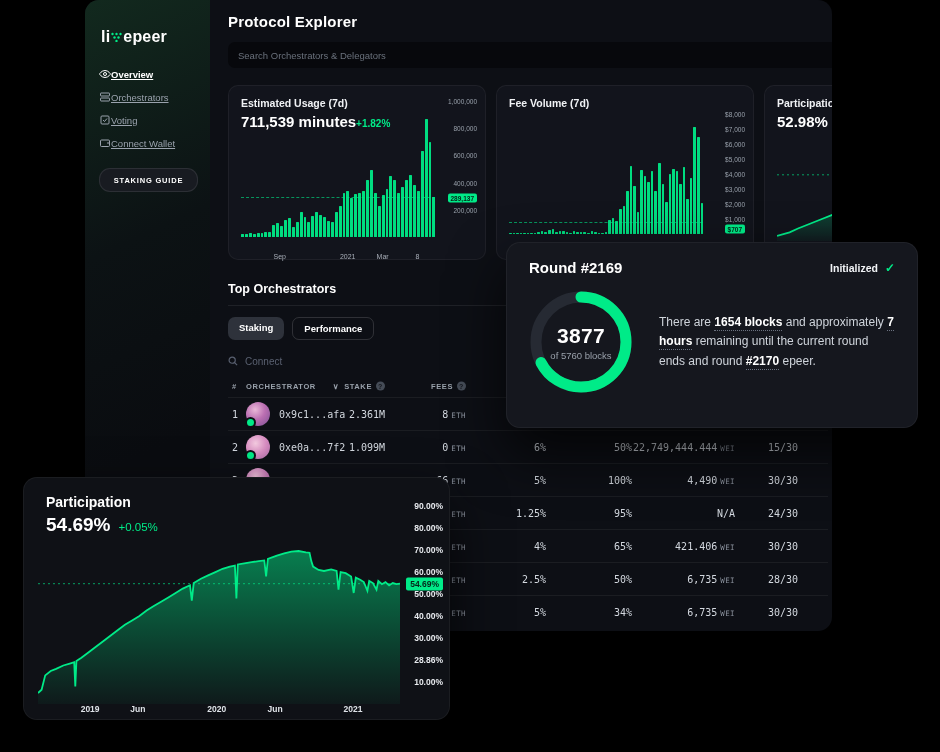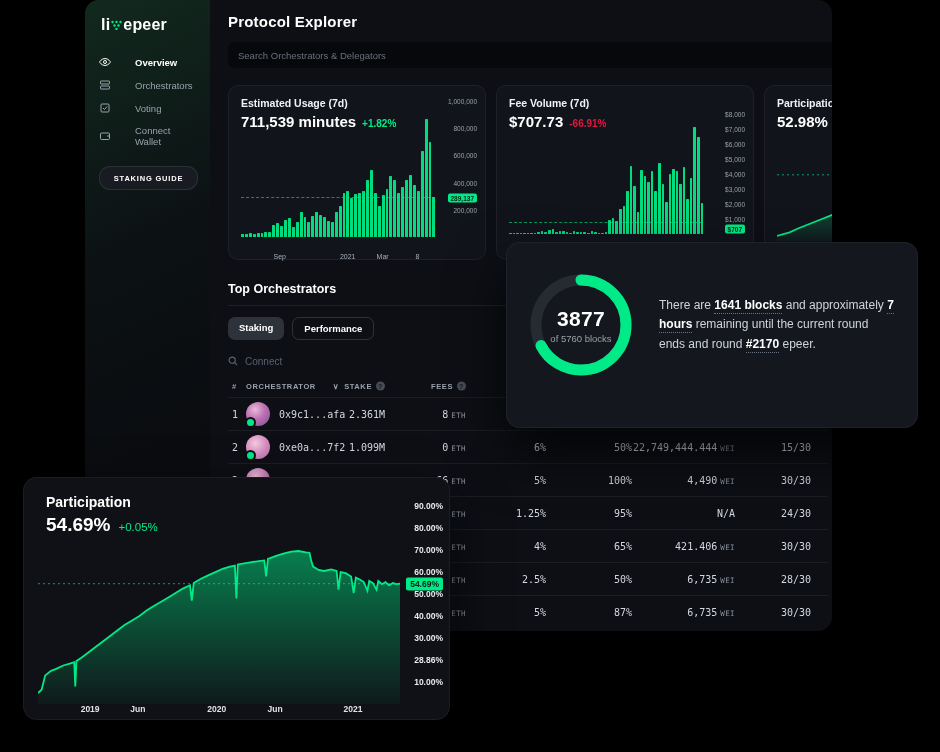--- a/index.html
+++ b/index.html
@@ -3,44 +3,44 @@
 <meta charset="utf-8">
 <style>
   html,body{margin:0;padding:0;background:#000;}
   .stage{position:relative;width:940px;height:752px;background:#000;overflow:hidden;
          font-family:"Liberation Sans",sans-serif;color:#fff;}
   
   .app{position:absolute;left:85px;top:0;width:747px;height:631px;background:#0d0f15;
        border-radius:14px;overflow:hidden;display:flex;z-index:1;}
   
   .sidebar{width:125px;flex:none;background:linear-gradient(155deg,#12291e 0%,#0c1214 38%,#0a0c10 70%);
-           padding:12px 12px 10px 14px;display:flex;flex-direction:column;box-sizing:border-box;}
+           padding:24px 12px 10px 14px;display:flex;flex-direction:column;box-sizing:border-box;}
   .logo{display:flex;align-items:baseline;font-size:16px;font-weight:bold;letter-spacing:.2px;margin:4px 0 22px 2px;}
   .logo .dots{margin:0 1px;}
-  .nav-item{display:flex;align-items:center;gap:24px;margin-bottom:11px;font-size:9.5px;color:#9aa2ad;cursor:pointer;}
+  .nav-item{display:flex;align-items:center;gap:0;margin-bottom:11px;font-size:9.5px;color:#9aa2ad;cursor:pointer;text-decoration:underline;}
   .nav-item.active{color:#fff;font-weight:bold;}
   .nav-item svg{flex:none;}
   .cta-pill{margin-top:8px;height:22px;border-radius:11px;background:#181b21;border:1px solid rgba(255,255,255,.09);
             display:flex;align-items:center;justify-content:center;font-size:7.5px;font-weight:bold;letter-spacing:.8px;color:#fff;cursor:pointer;}
   .side-spacer{flex:1;}
   .side-link{font-size:9.5px;color:#8b929c;margin-bottom:7px;cursor:pointer;}
   .side-divider{border:none;border-top:1px solid rgba(255,255,255,.14);margin:4px 0 8px;}
   .side-pill2{height:18px;border-radius:9px;background:#15181d;border:1px solid rgba(255,255,255,.07);}
   
   .main{flex:1;padding:13px 4px 0 18px;position:relative;box-sizing:border-box;}
   .page-title{font-size:15px;font-weight:bold;letter-spacing:.2px;}
   .searchbar{margin-top:12px;height:26px;background:#07080c;border-radius:7px;display:flex;align-items:center;
              padding:0 10px;gap:8px;}
   .searchbar .ph{flex:1;font-size:9.5px;color:#6a717c;}
   
   .cards-row{margin-top:17px;display:flex;gap:10px;height:175px;}
   .stat-card{position:relative;flex:none;width:258px;height:175px;box-sizing:border-box;background:#12141c;
              border:1px solid rgba(255,255,255,.055);border-radius:10px;padding:11px 12px;}
   .sc-label{font-size:10.5px;font-weight:bold;color:#f0f2f5;}
-  .sc-valrow{display:flex;align-items:baseline;gap:6px;margin-top:4px;}
+  .sc-valrow{display:flex;align-items:baseline;margin-top:4px;}
   .sc-value{font-size:15px;font-weight:bold;}
   .sc-change{font-size:10px;font-weight:bold;}
   .up{color:#00eb88;} .down{color:#e5173f;}
   .plot{position:absolute;display:flex;align-items:flex-end;gap:1px;}
   .plot .bar{flex:1;background:#00dd80;border-radius:0.5px;}
   .dotline{position:absolute;left:0;right:0;border-top:1px dashed rgba(0,235,136,.6);}
   .axis{position:absolute;width:40px;}
   .axis span{position:absolute;right:0;transform:translateY(-50%);font-size:6.5px;color:#99a1ab;white-space:nowrap;}
   .axis .badge{background:#00eb88;color:#052418;font-weight:bold;padding:1px 3px;border-radius:2px;font-size:6.5px;}
   .xticks{position:absolute;left:12px;right:50px;}
@@ -54,21 +54,21 @@
   .tab.ghost{border:1px solid rgba(255,255,255,.14);}
   .filter-row{margin-top:11px;display:flex;align-items:center;gap:7px;height:20px;}
   .filter-row .ph{font-size:10px;color:#596070;}
   .otable{position:relative;width:600px;margin-top:4px;font-family:"DejaVu Sans Mono",monospace;}
   .trow{position:relative;height:32px;border-top:1px solid rgba(255,255,255,.06);}
   .thead{height:22px;border-top:none;font-family:"Liberation Sans",sans-serif;}
   .cell{position:absolute;top:50%;transform:translateY(-50%);font-size:10px;color:#d3d8df;white-space:nowrap;}
   .thead .cell{font-size:7.5px;font-weight:bold;letter-spacing:.6px;color:#99a1ab;}
   .c-rank{left:4px;} .c-orch{left:18px;display:flex;align-items:center;gap:9px;}
   .c-stake{right:443px;} .c-fees{right:362px;} .c-reward{right:282px;}
-  .c-feecut{right:196px;} .c-price{right:93px;} .c-calls{right:17px;text-align:center;}
+  .c-feecut{right:196px;} .c-price{right:93px;} .c-calls{right:30px;text-align:center;}
   .unit{font-size:7.5px;color:#8a919c;margin-left:3px;letter-spacing:.4px;}
   .avatar{position:relative;width:24px;height:24px;border-radius:50%;flex:none;}
   .av1{background:radial-gradient(circle at 38% 32%,#eab8d7 0%,#bb6fb2 45%,#7c4f93 100%);}
   .av2{background:radial-gradient(circle at 40% 35%,#f4cbe0 0%,#d78cc1 50%,#a86aa5 100%);}
   .av3{background:radial-gradient(circle at 40% 35%,#efc0da 0%,#c97fb8 50%,#96589b 100%);}
   .status-dot{position:absolute;left:-1px;bottom:-2px;width:7px;height:7px;border-radius:50%;
               background:#00eb88;border:2px solid #0d0f15;}
   .help{display:inline-block;width:9px;height:9px;border-radius:50%;background:#454c57;color:#14161c;
         font-size:7px;line-height:9px;text-align:center;font-weight:bold;margin-left:4px;vertical-align:0px;}
   .sortglyph{margin-right:5px;color:#99a1ab;font-size:8px;}
@@ -257,24 +257,20 @@
           <div class="xticks" id="xt-usage" style="bottom:6px;">
               <span style="left: 20%;">Sep</span>
               <span style="left: 55%;">2021</span>
               <span style="left: 73%;">Mar</span>
               <span style="left: 91%;">8</span>
             </div>
         </div>
 
         <div class="stat-card">
           <div class="sc-label">Fee Volume (7d)</div>
-          <div class="sc-valrow">
-            <span class="sc-value">$707.73</span>
-            <span class="sc-change down">-66.91%</span>
-          </div>
           <div class="plot" id="plot-fees" style="left:12px;right:50px;top:28px;bottom:25px;">
               <div class="bar" style="height: 0.8%;"></div>
               <div class="bar" style="height: 0.8%;"></div>
               <div class="bar" style="height: 0.875%;"></div>
               <div class="bar" style="height: 0.8%;"></div>
               <div class="bar" style="height: 0.8%;"></div>
               <div class="bar" style="height: 1%;"></div>
               <div class="bar" style="height: 0.8125%;"></div>
               <div class="bar" style="height: 1.0625%;"></div>
               <div class="bar" style="height: 1.875%;"></div>
@@ -477,42 +473,49 @@
             <div class="cell c-rank">7</div>
             <div class="cell c-orch">
               <div class="avatar av3">
                 <div class="status-dot"></div>
               </div>
               <span></span>
             </div>
             <div class="cell c-stake"></div>
             <div class="cell c-fees">26<span class="unit">ETH</span></div>
             <div class="cell c-reward">5%</div>
-            <div class="cell c-feecut">87%</div>
+            <div class="cell c-feecut">34%</div>
             <div class="cell c-price">6,735<span class="unit">WEI</span></div>
             <div class="cell c-calls">30/30</div>
           </div>
         </div>
     </main>
   </div>
 
   <div class="round-card">
+    <div class="rc-head">
+      <div class="rc-title">Round #2169</div>
+      <div class="rc-status">
+        <span>Initialized</span>
+        <span class="rc-check">✓</span>
+      </div>
+    </div>
     <div class="rc-body">
       <div class="donut-wrap">
         <svg width="104" height="104" viewBox="0 0 104 104">
           <circle cx="52" cy="52" r="45" fill="none" stroke="#262a33" stroke-width="11"></circle>
           <circle id="donut-arc" cx="52" cy="52" r="45" fill="none" stroke="#00eb88" stroke-width="11" stroke-linecap="round" transform="rotate(-90 52 52)" stroke-dasharray="190.3 282.7"></circle>
         </svg>
         <div class="donut-center">
           <div class="donut-val">3877</div>
           <div class="donut-sub">of 5760 blocks</div>
         </div>
       </div>
       <div class="rc-text">
-        <span>There are </span><b>1641 blocks</b><span> and approximately </span><b>7 hours</b><span> remaining until the current round ends and round </span><b>#2170</b><span> epeer.</span>
+        <span>There are </span><b>1654 blocks</b><span> and approximately </span><b>7 hours</b><span> remaining until the current round ends and round </span><b>#2170</b><span> epeer.</span>
       </div>
     </div>
   </div>
 
   <div class="part-card">
     <svg id="big-area" class="pc-svg" width="362" height="210" viewBox="0 0 362 210">
         <defs>
           <linearGradient id="g-big" x1="0" y1="0" x2="0" y2="1">
             <stop offset="0%" stop-color="#00eb88" stop-opacity="0.5"></stop>
             <stop offset="100%" stop-color="#00eb88" stop-opacity="0.04"></stop>

